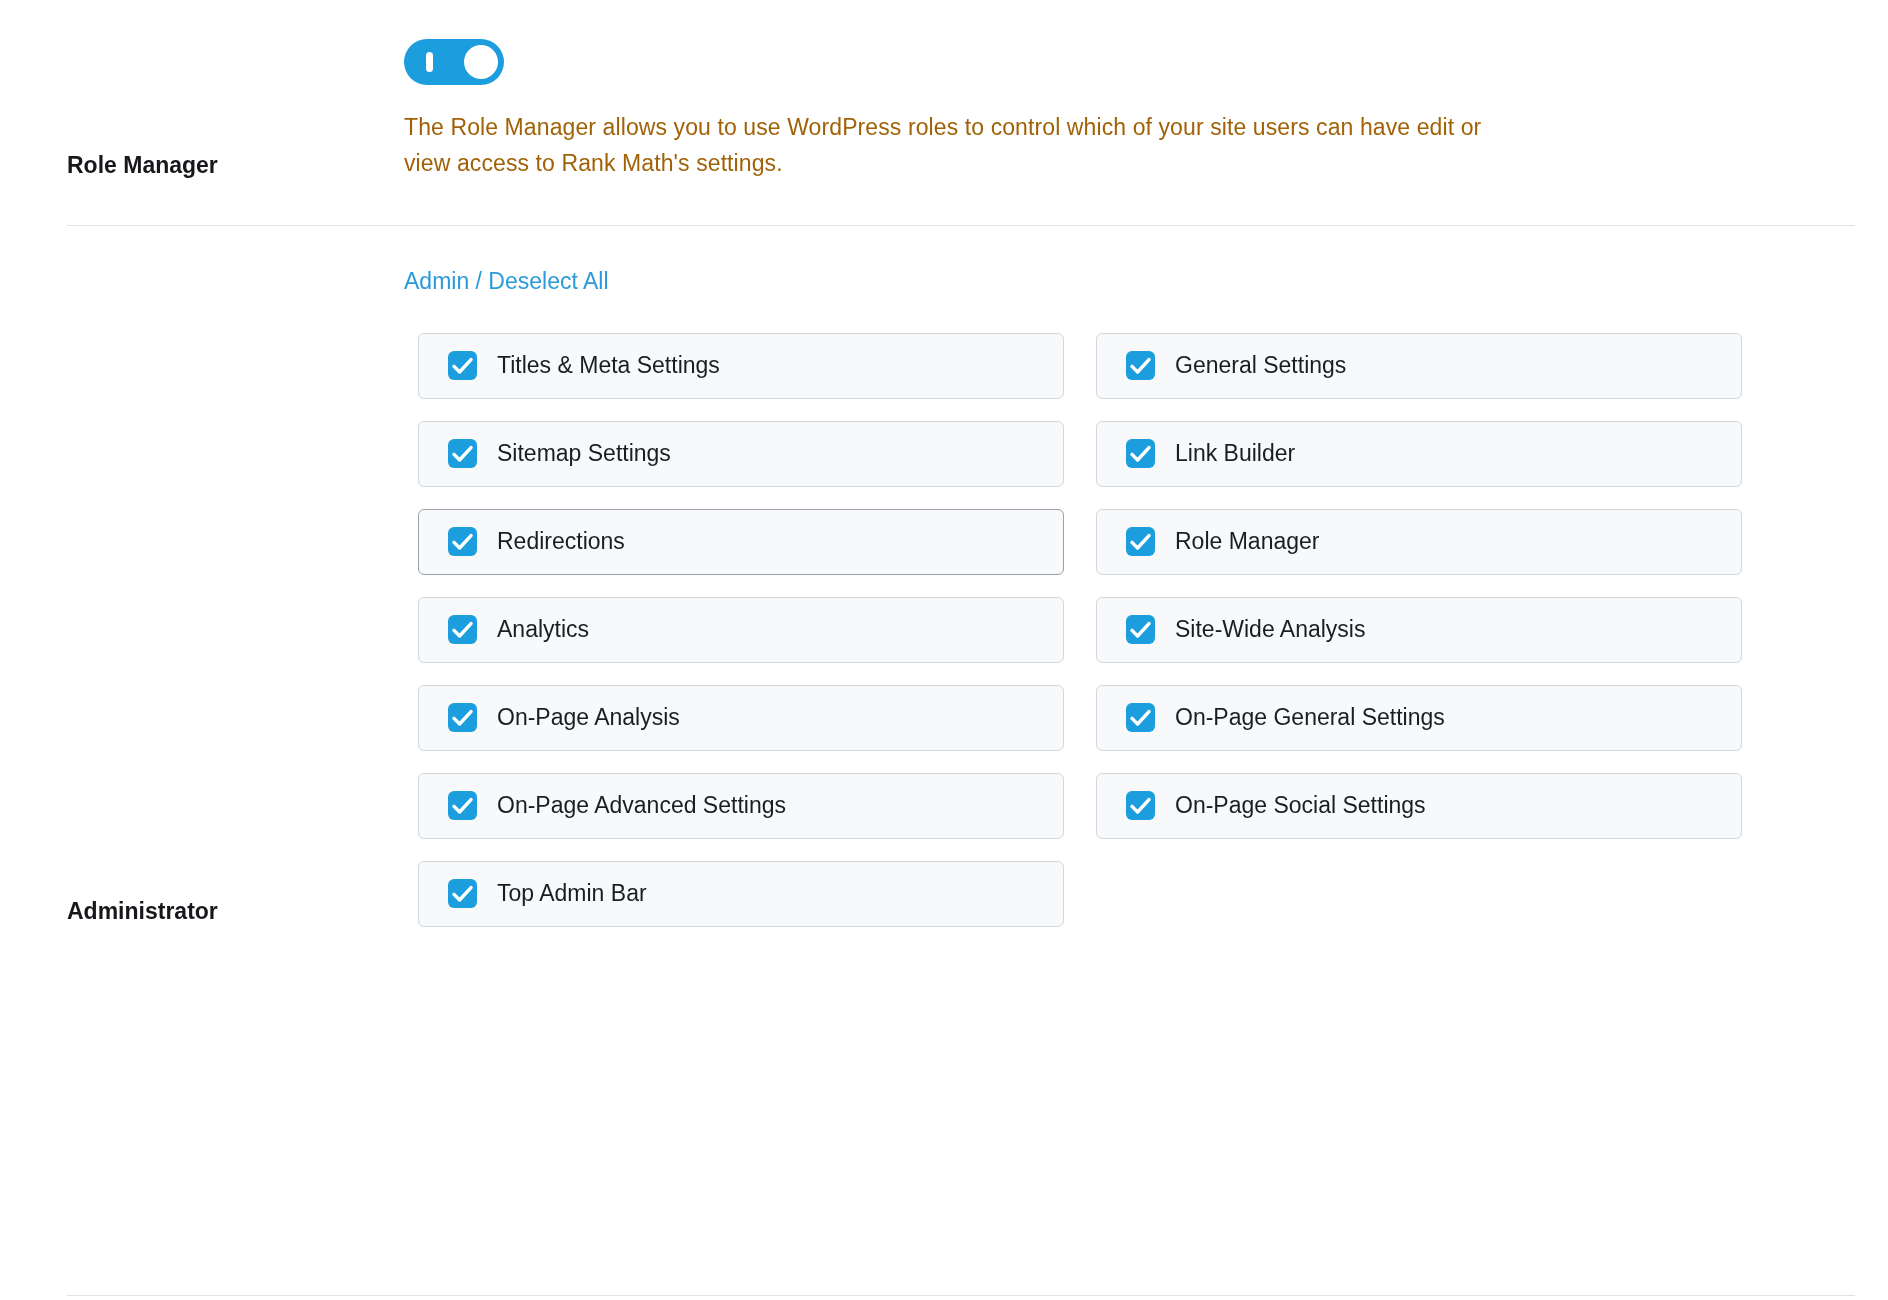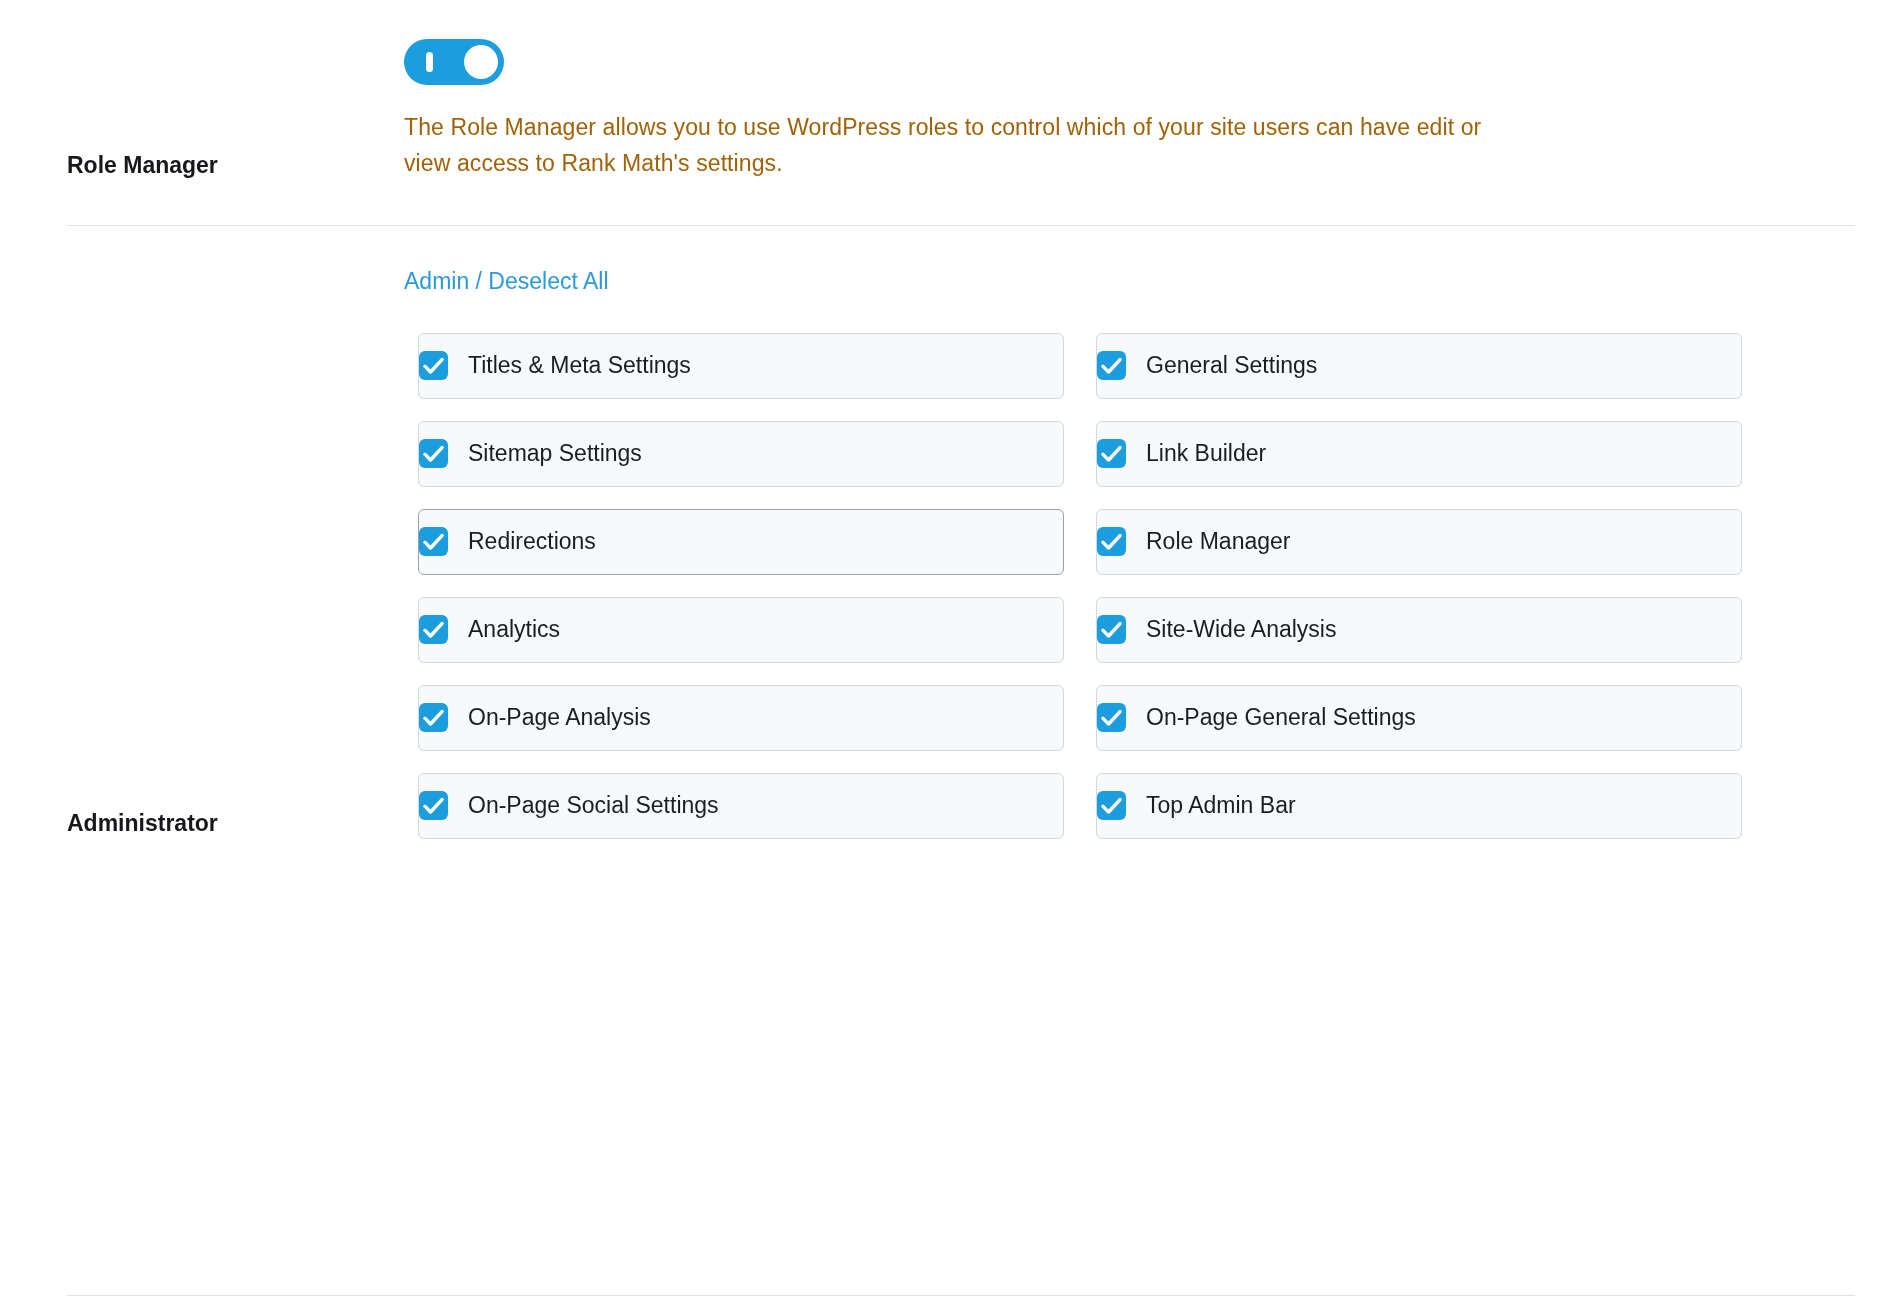--- a/index.html
+++ b/index.html
@@ -123,20 +123,21 @@
   }
 
   .cap-item {
     display: flex;
     align-items: center;
     height: 66px;
     box-sizing: border-box;
     background: #f7f9fa;
     border: 1px solid #d3d8de;
     border-radius: 6px;
+    padding-left: 29px;
     cursor: pointer;
     user-select: none;
   }
   .cap-item.focused {
     border-color: #9aa1ab;
   }
 
   .cb {
     position: relative;
     flex: 0 0 auto;
@@ -274,20 +275,28 @@
               </svg>
             </span>
             <span class="cap-label">On-Page General Settings</span>
           </div>
           <div class="cap-item">
             <span class="cb">
               <svg viewBox="0 0 21 20">
                 <path d="M2 10.4 L7.6 16 L19 3.6" fill="none" stroke="#ffffff" stroke-width="3.4" stroke-linecap="round" stroke-linejoin="round"></path>
               </svg>
             </span>
+            <span class="cap-label">On-Page Advanced Settings</span>
+          </div>
+          <div class="cap-item">
+            <span class="cb">
+              <svg viewBox="0 0 21 20">
+                <path d="M2 10.4 L7.6 16 L19 3.6" fill="none" stroke="#ffffff" stroke-width="3.4" stroke-linecap="round" stroke-linejoin="round"></path>
+              </svg>
+            </span>
             <span class="cap-label">On-Page Social Settings</span>
           </div>
           <div class="cap-item">
             <span class="cb">
               <svg viewBox="0 0 21 20">
                 <path d="M2 10.4 L7.6 16 L19 3.6" fill="none" stroke="#ffffff" stroke-width="3.4" stroke-linecap="round" stroke-linejoin="round"></path>
               </svg>
             </span>
             <span class="cap-label">Top Admin Bar</span>
           </div>

